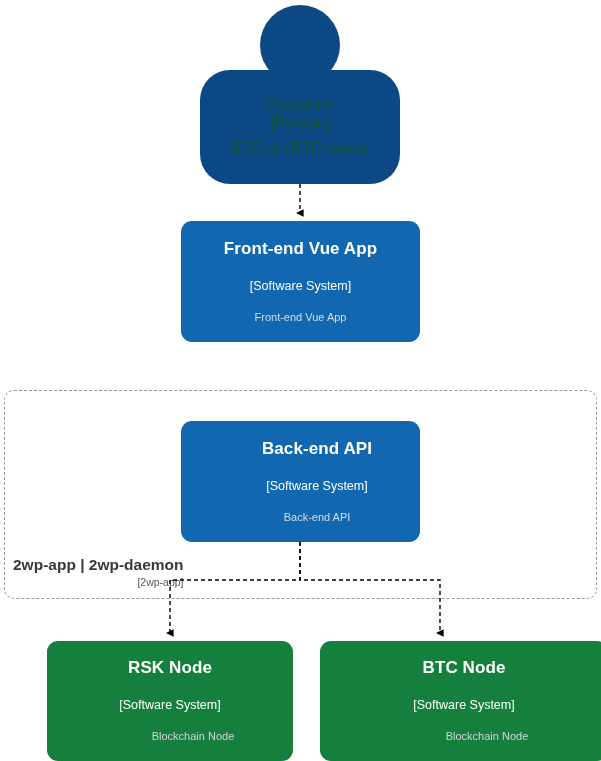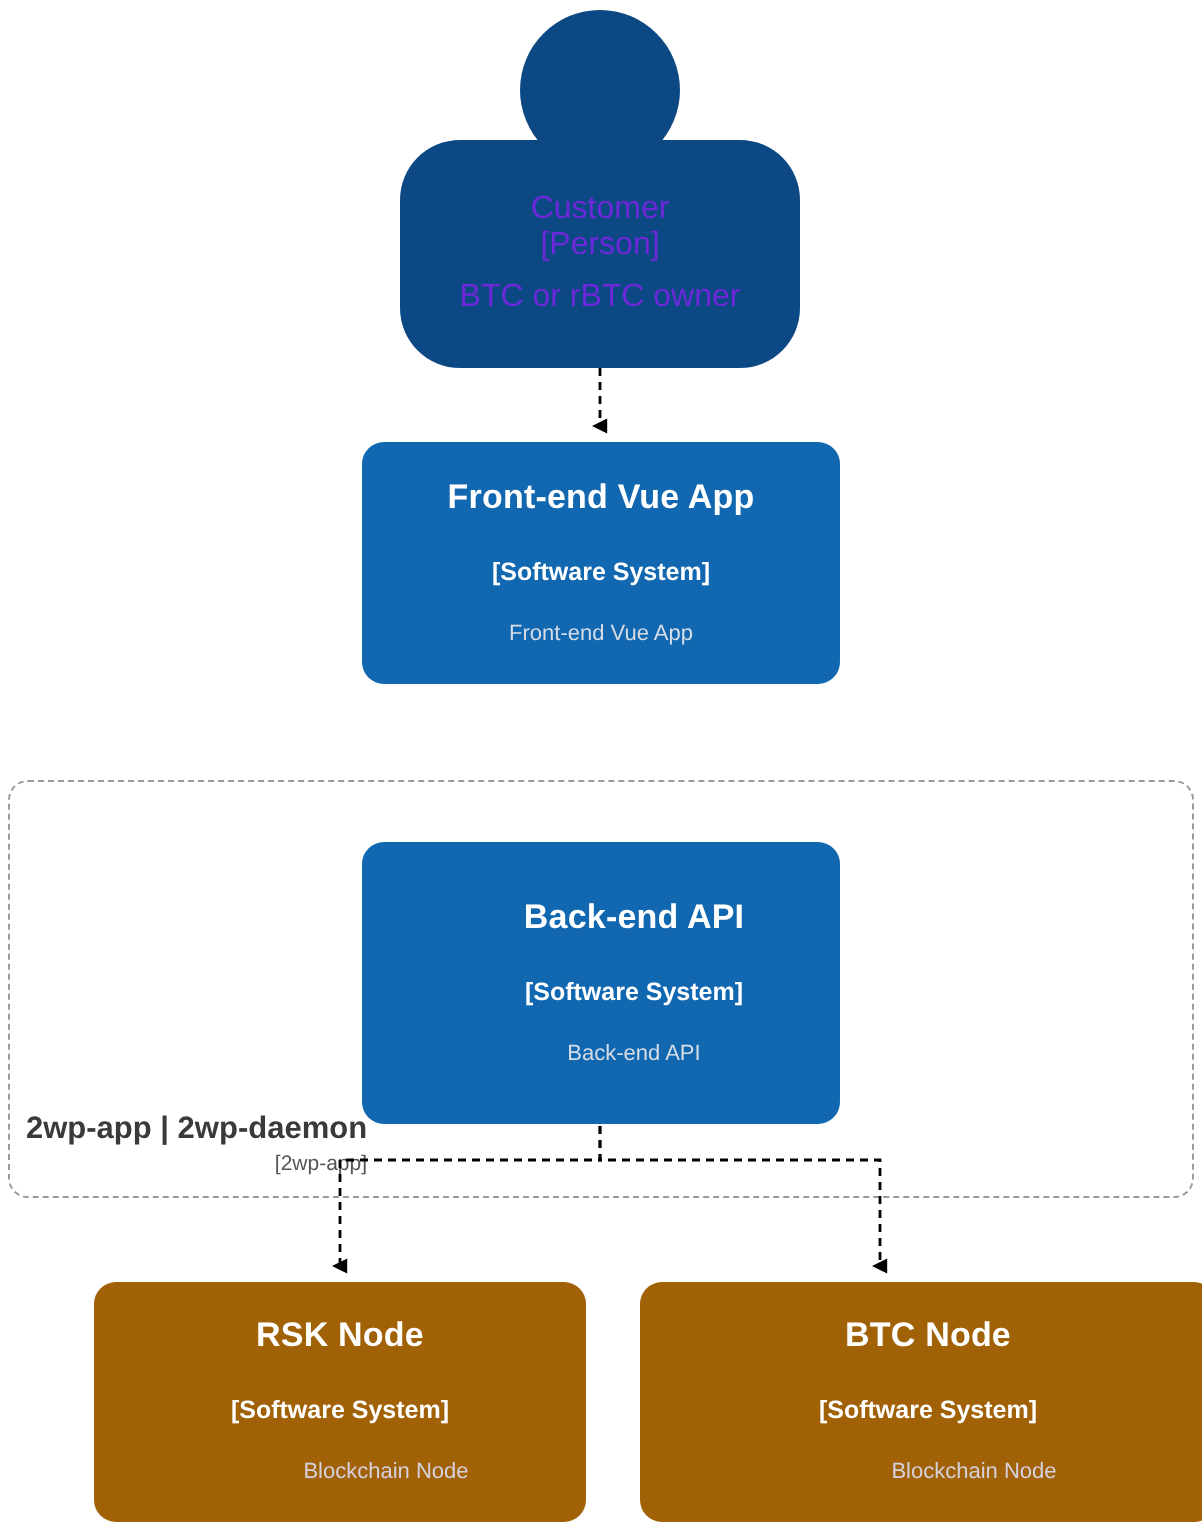--- a/index.html
+++ b/index.html
@@ -35,21 +35,21 @@
     color: #ffffff;
   }
   .node .ttl {
     font-size: 17px;
     font-weight: bold;
     line-height: 20px;
     letter-spacing: 0.1px;
   }
   .node .typ {
     font-size: 12.5px;
-    font-weight: bold;
+    font-weight: normal;
     line-height: 16px;
     margin-top: 19px;
   }
   .node .desc {
     font-size: 11px;
     font-weight: normal;
     line-height: 15px;
     margin-top: 16px;
     color: #d7dde6;
   }
@@ -84,35 +84,35 @@
   #person-customer .labels {
     position: absolute;
     left: 0;
     top: 65px;
     width: 200px;
     height: 114px;
     display: flex;
     flex-direction: column;
     align-items: center;
     justify-content: center;
-    color: #6d28d9;
+    color: #14532d;
     text-align: center;
   }
-  #person-customer .labels .desc { margin-top: 8px; }
+  #person-customer .labels .desc { margin-top: 8px; text-decoration: underline; }
 
   
   .sysbox {
     border-radius: 11px;
     justify-content: center;
   }
   .sysbox.blue { background: #1168b0; }
-  .sysbox.grey { background: #a16207; }
+  .sysbox.grey { background: #15803d; }
 
   #sys-frontend { left: 181px; top: 221px; width: 239px; height: 121px; }
-  #sys-backend  { left: 181px; top: 421px; width: 239px; height: 141px; padding-left: 33px; }
+  #sys-backend  { left: 181px; top: 421px; width: 239px; height: 121px; padding-left: 33px; }
   #sys-rsk      { left: 47px;  top: 641px; width: 246px; height: 120px; }
   #sys-btc      { left: 320px; top: 641px; width: 288px; height: 120px; }
 
   
   #boundary-2wp {
     position: absolute;
     left: 4px;
     top: 390px;
     width: 593px;
     height: 209px;

